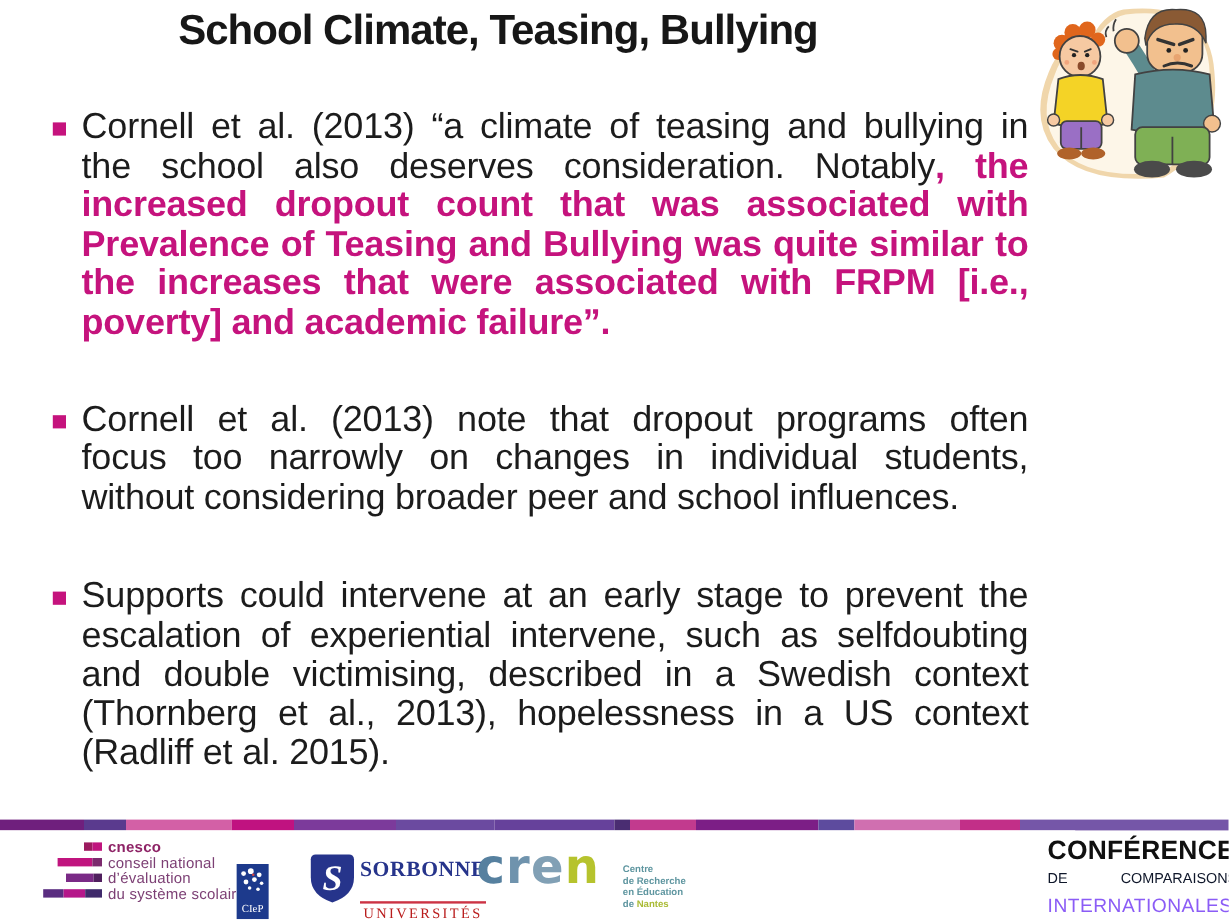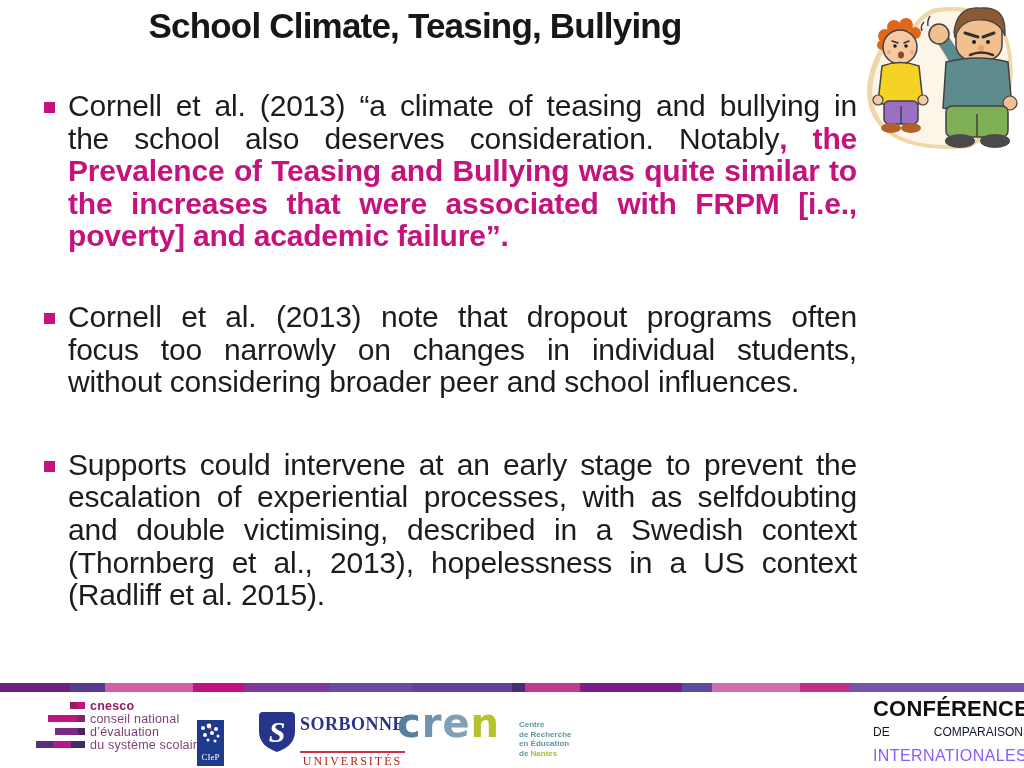--- a/index.html
+++ b/index.html
@@ -107,38 +107,39 @@
     <ellipse cx="33" cy="126" rx="10" ry="5" fill="#b0622a"></ellipse>
     <ellipse cx="53" cy="126" rx="10" ry="5" fill="#b0622a"></ellipse>
   </svg>
 
   <div class="bullets" id="bullets">
       <div class="bullet">
         <span class="marker" style="background: rgb(197, 19, 125);"></span>
         <div class="btext">
           <div class="line"><span class="blk">Cornell et al. (2013) “a climate of teasing and bullying in</span></div>
           <div class="line"><span class="blk">the school also deserves consideration. Notably</span><span class="pink">, the</span></div>
+          <div class="line"><span class="pink">increased dropout count that was associated with</span></div>
           <div class="line"><span class="pink">Prevalence of Teasing and Bullying was quite similar to</span></div>
           <div class="line"><span class="pink">the increases that  were associated with FRPM [i.e.,</span></div>
           <div class="line para-end"><span class="pink">poverty] and academic failure”.</span></div>
         </div>
       </div>
       <div class="bullet">
         <span class="marker" style="background: rgb(197, 19, 125);"></span>
         <div class="btext">
           <div class="line"><span class="blk">Cornell et al. (2013) note that dropout programs often</span></div>
           <div class="line"><span class="blk">focus too narrowly on changes in individual students,</span></div>
           <div class="line para-end"><span class="blk">without considering broader peer and school influences.</span></div>
         </div>
       </div>
       <div class="bullet">
         <span class="marker" style="background: rgb(197, 19, 125);"></span>
         <div class="btext">
           <div class="line"><span class="blk">Supports could intervene at an early stage to prevent the</span></div>
-          <div class="line"><span class="blk">escalation of experiential processes, with as selfdoubting</span></div>
+          <div class="line"><span class="blk">escalation of experiential intervene, such as selfdoubting</span></div>
           <div class="line"><span class="blk">and double victimising, described in a Swedish context</span></div>
           <div class="line"><span class="blk">(Thornberg et al., 2013), hopelessness in a US context</span></div>
           <div class="line para-end"><span class="blk">(Radliff et al. 2015).</span></div>
         </div>
       </div>
     </div>
 
   <div class="footer-bar" id="footer-bar">
       <div style="width: 70px; background: rgb(111, 31, 125);"></div>
       <div style="width: 35px; background: rgb(90, 58, 142);"></div>

